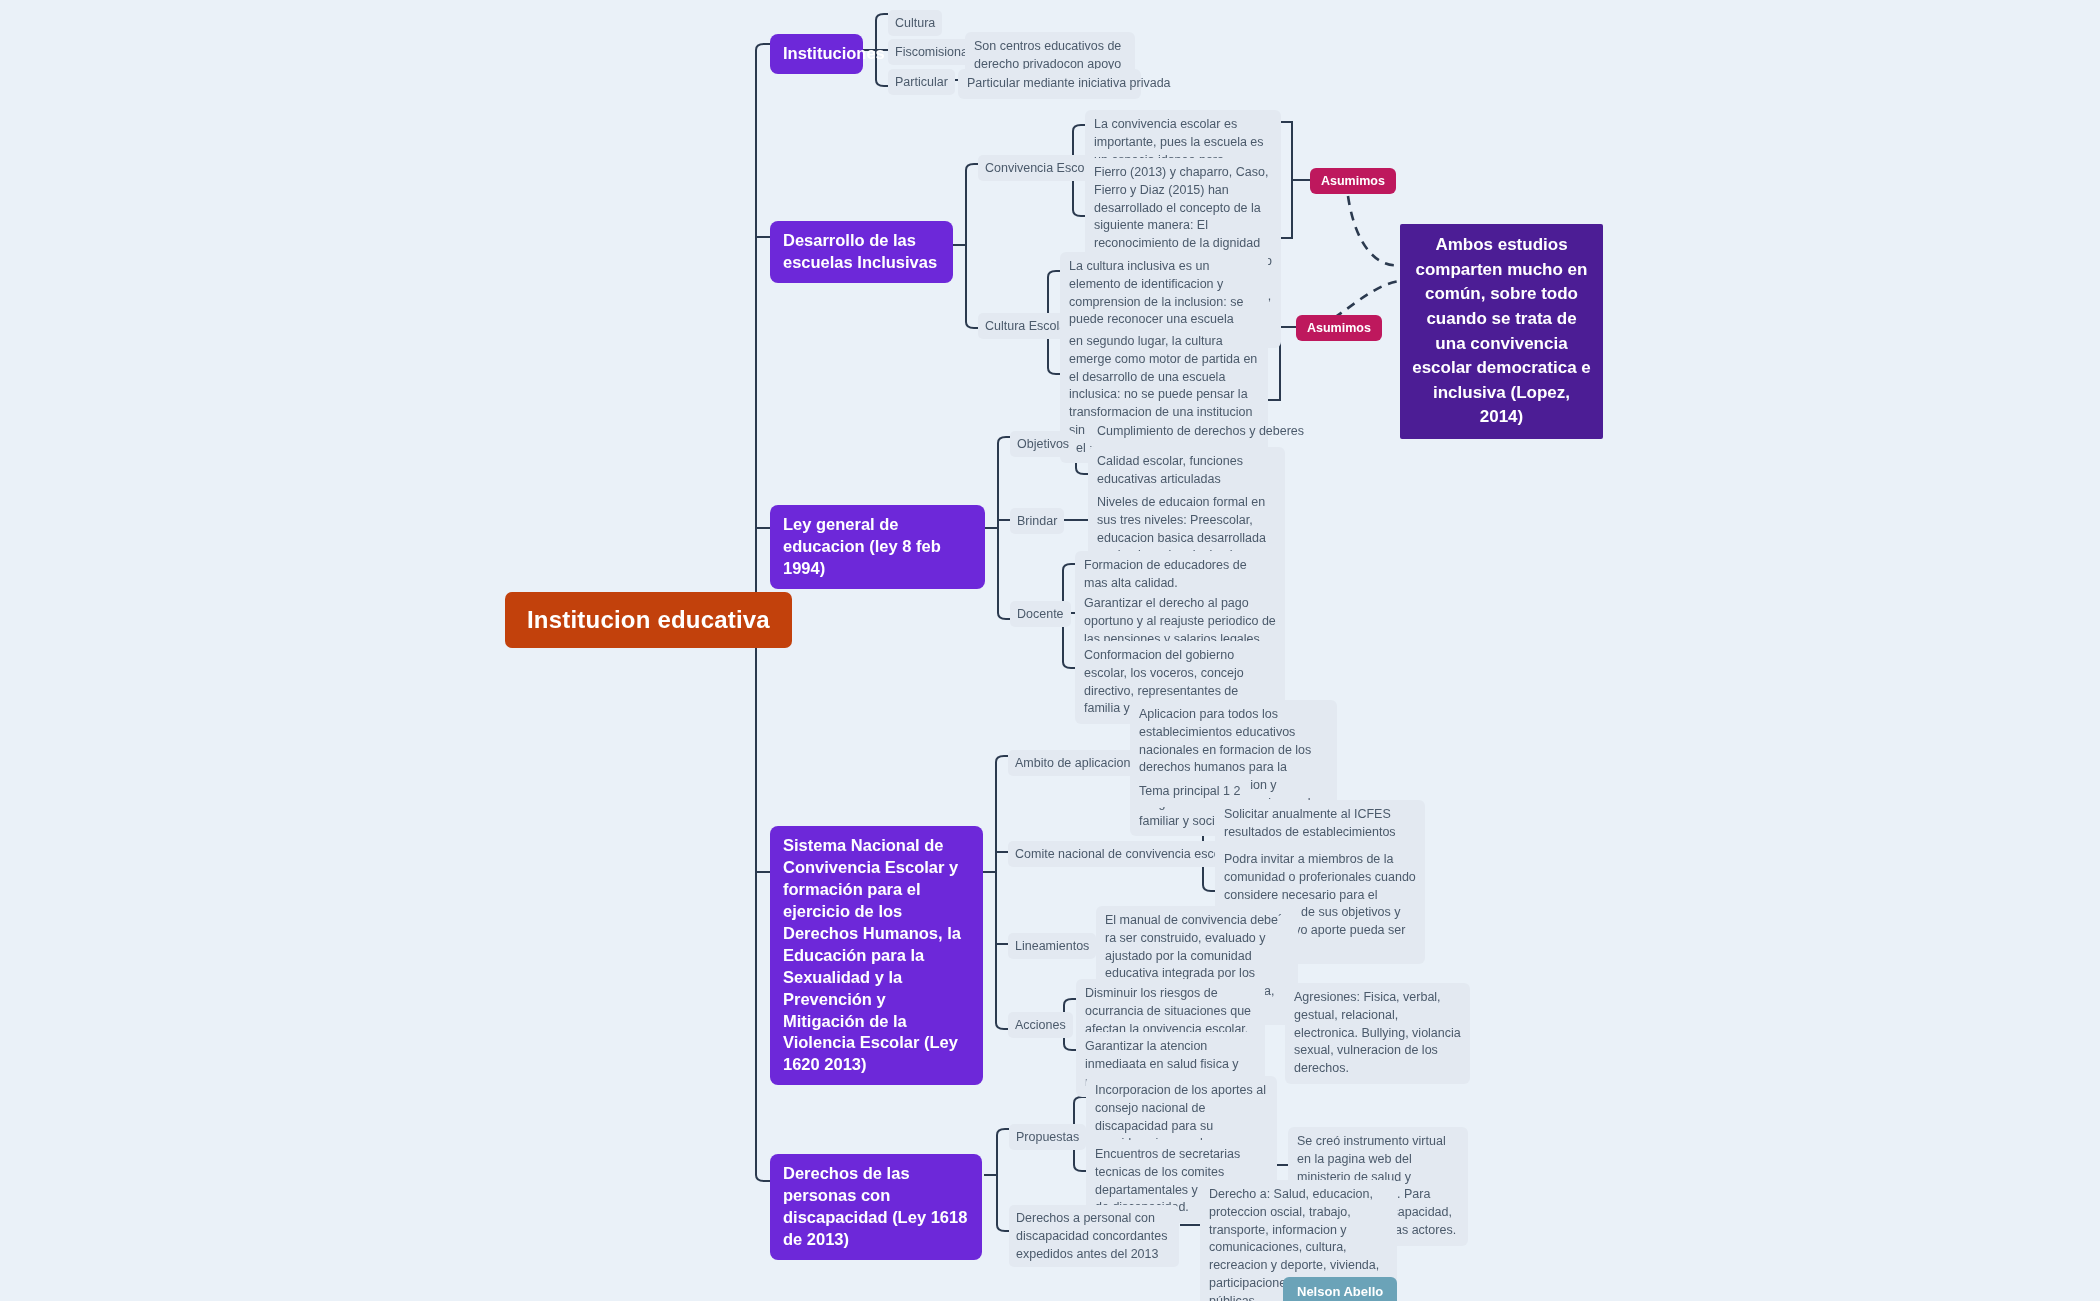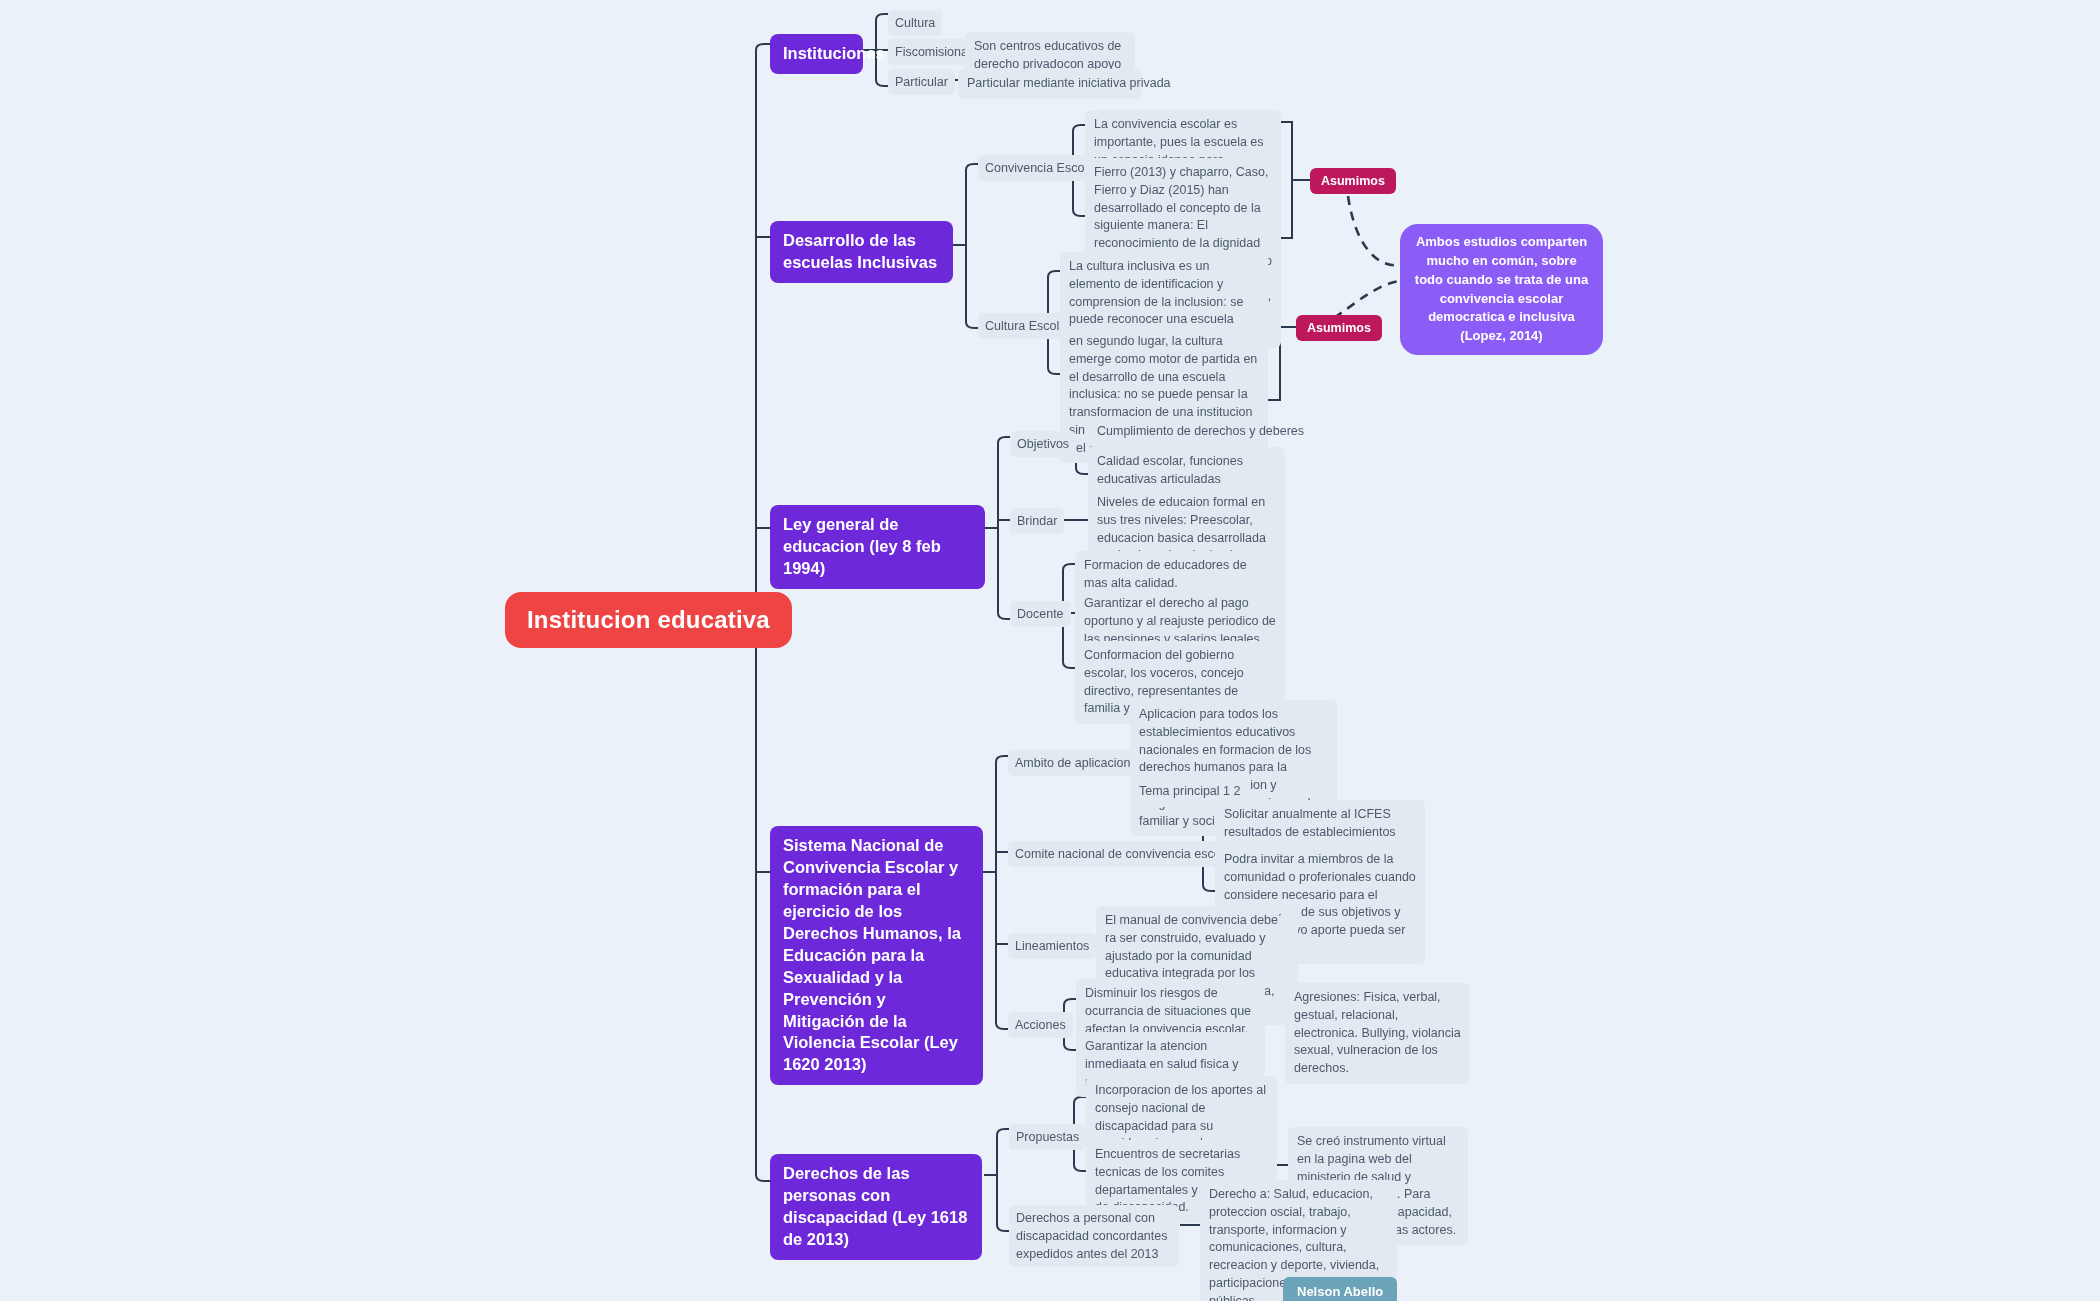--- a/index.html
+++ b/index.html
@@ -9,22 +9,22 @@
     font-family:"Liberation Sans", sans-serif;
     overflow:hidden;
     position:relative;
   }
   #canvas{position:absolute;inset:0;}
   svg#links{position:absolute;left:0;top:0;width:2100px;height:1301px;pointer-events:none;}
   .node{position:absolute;box-sizing:border-box;}
 
   
   .root{
-    background:#ef4444;color:#ffffff;
-    border-radius:16px;
+    background:#c2410c;color:#ffffff;
+    border-radius:7px;
     font-size:24px;font-weight:bold;
     padding:14px 22px;
     letter-spacing:.2px;
     white-space:nowrap;
   }
   
   .l1{
     background:#6d28d9;color:#ffffff;
     border-radius:8px;
     font-size:16.5px;font-weight:bold;
@@ -50,23 +50,23 @@
   
   .pill{
     background:#be185d;color:#ffffff;
     border-radius:6px;
     font-size:12.5px;font-weight:bold;
     padding:6px 11px;
     white-space:nowrap;
   }
   
   .teal{
-    background:#8b5cf6;color:#ffffff;
-    border-radius:18px;
-    font-size:13px;font-weight:bold;
+    background:#4c1d95;color:#ffffff;
+    border-radius:2px;
+    font-size:17px;font-weight:bold;
     padding:9px 12px;
     line-height:1.45;
     text-align:center;
   }
   .author{
     background:#6ba3b8;color:#ffffff;
     border-radius:6px;
     font-size:13px;font-weight:bold;
     padding:7px 14px;
     white-space:nowrap;

